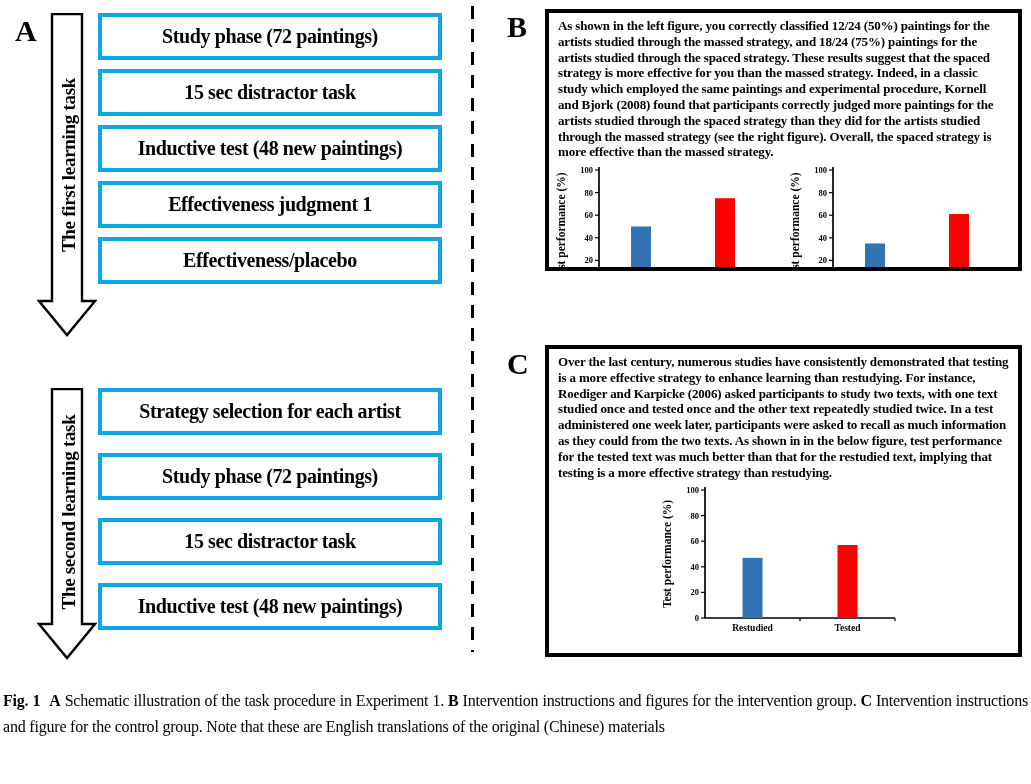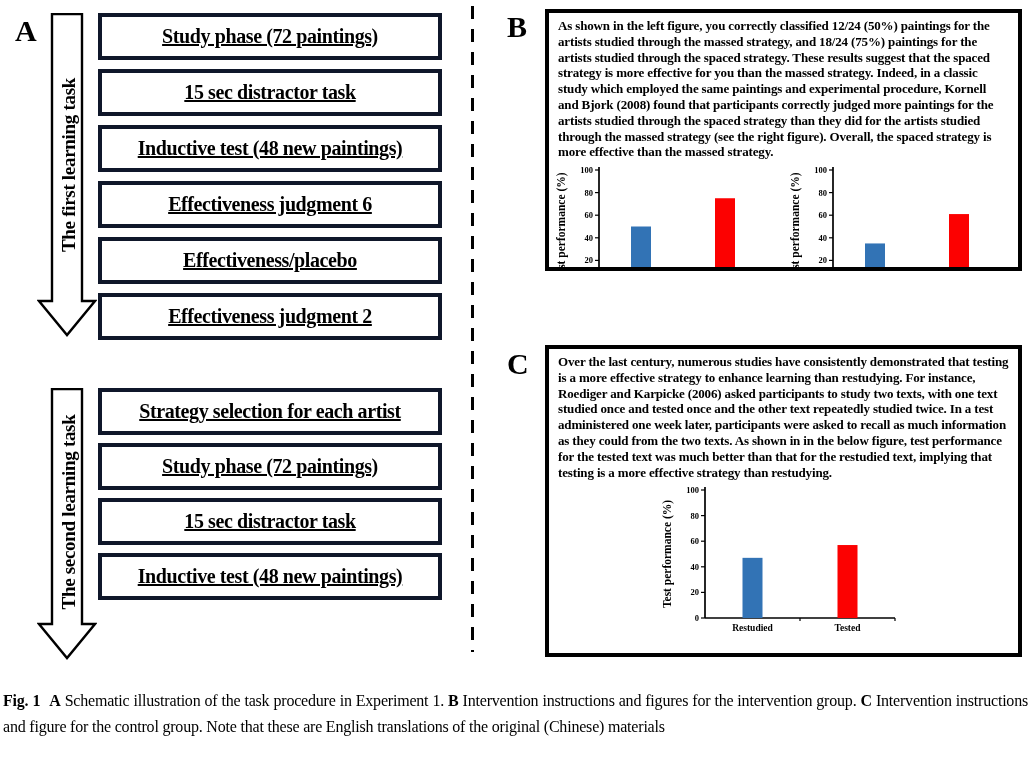--- a/index.html
+++ b/index.html
@@ -14,22 +14,22 @@
   
   .arrow-svg{position:absolute;left:37px;}
   .arrow1{top:13px;}
   .arrow2{top:388px;}
   .arrow-shape{fill:#fff;stroke:#000;stroke-width:2.4;}
   .arrow-text{font-weight:bold;font-size:19px;letter-spacing:-0.3px;}
   .boxes-col{position:absolute;left:98px;width:344px;display:flex;flex-direction:column;}
   .col1{top:13px;}
   .col1 .flow-box{height:47px;margin-bottom:9px;}
   .col2{top:388px;}
-  .col2 .flow-box{height:47px;margin-bottom:8px;}
-  .flow-box{box-sizing:border-box;border:4px solid #0f172a;background:#fff;display:flex;align-items:center;justify-content:center;font-weight:bold;font-size:20px;letter-spacing:-0.4px;white-space:nowrap;text-decoration:underline;}
+  .col2 .flow-box{height:47px;margin-bottom:18px;}
+  .flow-box{box-sizing:border-box;border:4px solid #0ea5e9;background:#fff;display:flex;align-items:center;justify-content:center;font-weight:bold;font-size:20px;letter-spacing:-0.4px;white-space:nowrap;}
 
   
   .divider{position:absolute;left:471px;top:6px;width:3px;height:646px;background:repeating-linear-gradient(to bottom,#000 0 13px,transparent 13px 23px);}
 
   
   .bc-box{position:absolute;left:545px;width:477px;box-sizing:border-box;border:4px solid #000;background:#fff;overflow:hidden;display:flex;flex-direction:column;}
   .b-box{top:9px;height:262px;}
   .c-box{top:345px;height:312px;}
   .bc-text{margin:0;padding:5px 9px 0 9px;font-weight:bold;font-size:13px;line-height:15.8px;letter-spacing:-0.15px;text-align:left;}
   .charts-row{display:flex;justify-content:center;align-items:flex-end;gap:6px;margin-top:3px;}
@@ -49,23 +49,22 @@
     <div class="panel-label label-a">A</div>
 
     <svg class="arrow-svg arrow1" width="60" height="324" viewBox="0 0 60 324">
       <polygon class="arrow-shape" points="15,1 45,1 45,288 58,288 30,322 2,288 15,288"></polygon>
       <text class="arrow-text" text-anchor="middle" transform="translate(38 152) rotate(-90)">The first learning task</text>
     </svg>
     <div class="boxes-col col1">
       <div class="flow-box">Study phase (72 paintings)</div>
       <div class="flow-box">15 sec distractor task</div>
       <div class="flow-box">Inductive test (48 new paintings)</div>
-      <div class="flow-box">Effectiveness judgment 6</div>
+      <div class="flow-box">Effectiveness judgment 1</div>
       <div class="flow-box">Effectiveness/placebo</div>
-      <div class="flow-box">Effectiveness judgment 2</div>
     </div>
 
     <svg class="arrow-svg arrow2" width="60" height="272" viewBox="0 0 60 272">
       <polygon class="arrow-shape" points="15,1 45,1 45,236 58,236 30,270 2,236 15,236"></polygon>
       <text class="arrow-text" text-anchor="middle" transform="translate(38 124) rotate(-90)">The second learning task</text>
     </svg>
     <div class="boxes-col col2">
       <div class="flow-box">Strategy selection for each artist</div>
       <div class="flow-box">Study phase (72 paintings)</div>
       <div class="flow-box">15 sec distractor task</div>

